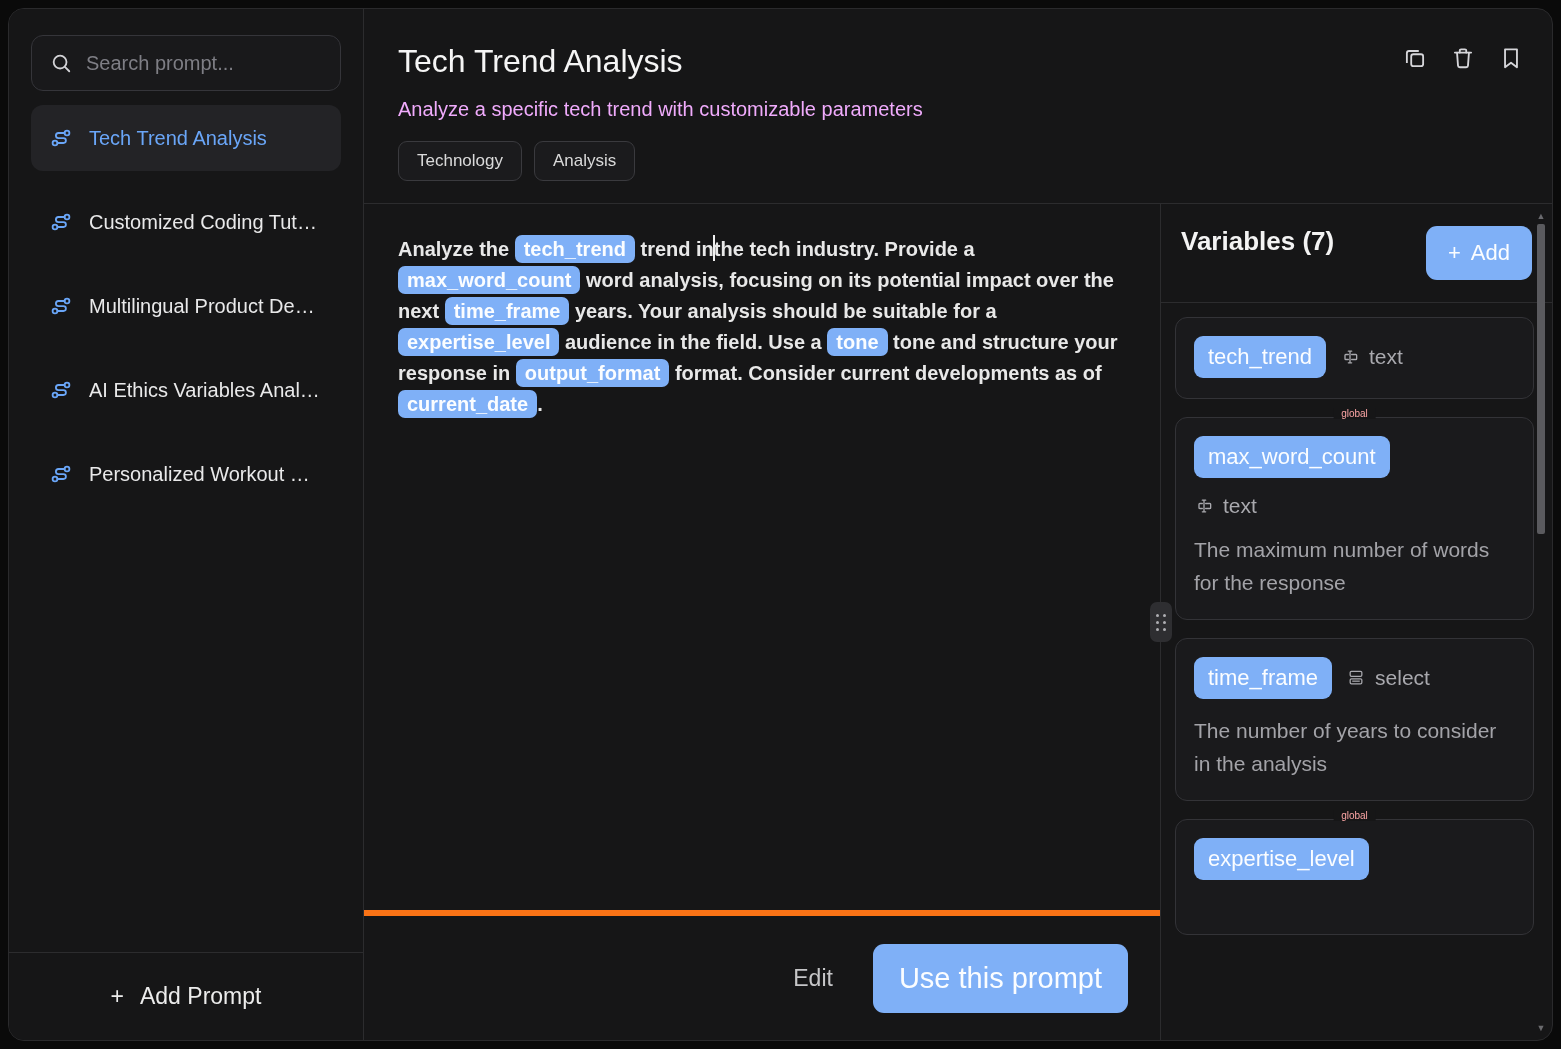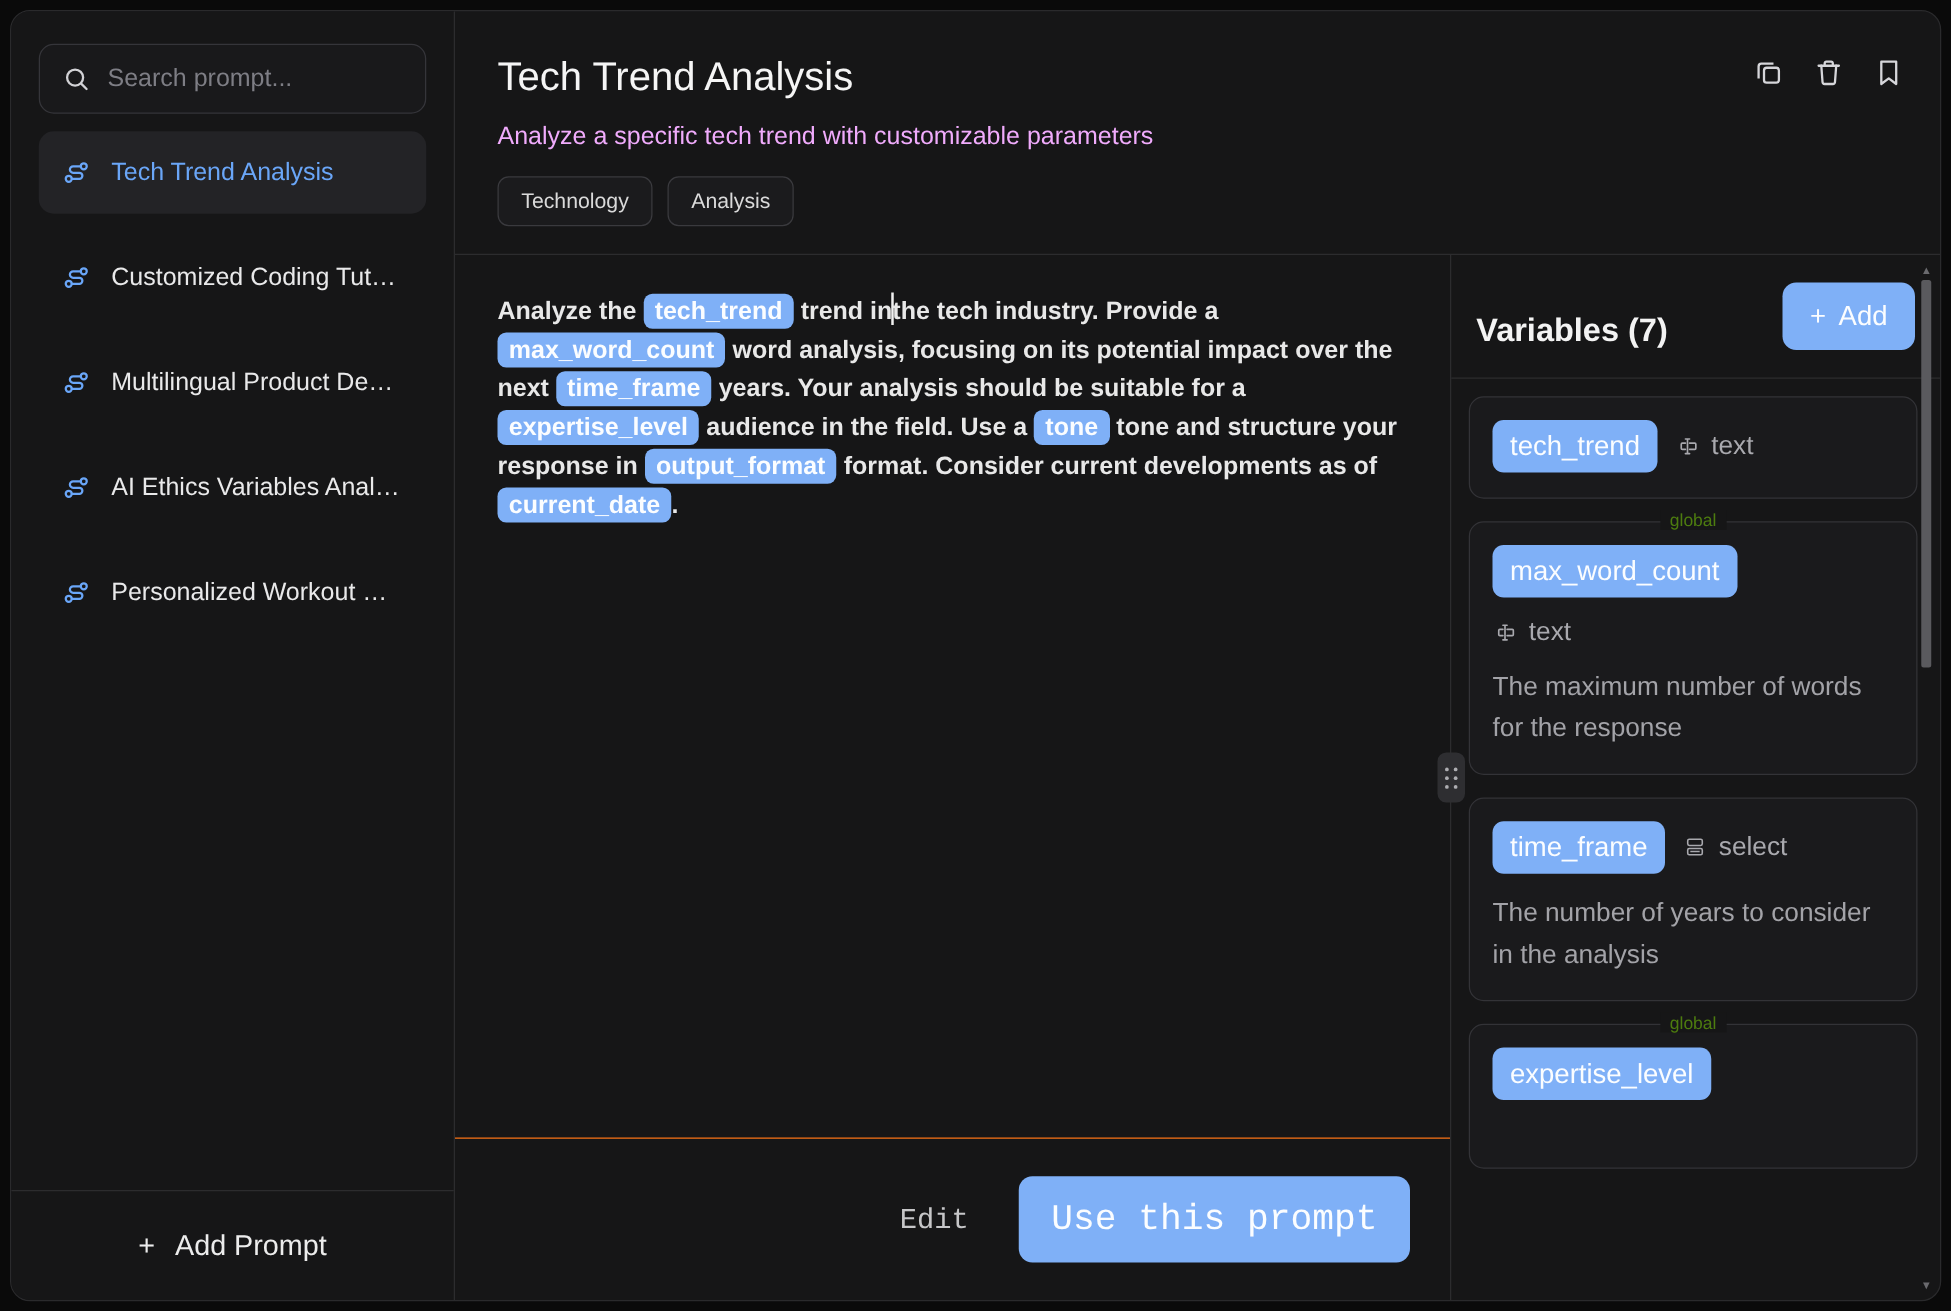--- a/index.html
+++ b/index.html
@@ -93,23 +93,23 @@
   .var-chip {
     background: #7fb0f7; color: #fbfdff; border-radius: 7px;
     padding: 2px 9px; display: inline-block; line-height: 1.22;
     font-family: "Liberation Sans", sans-serif;
   }
   .caret {
     display: inline-block; width: 2px; height: 26px; background: #f0f0f0;
     vertical-align: -5px; margin: 0 -1px;
   }
   .doc-footer {
-    border-top: 1px solid #f97316;
+    border-top: 6px solid #f97316;
     height: 130px; display: flex; align-items: center; justify-content: flex-end;
-    gap: 26px; padding-right: 32px; font-family: Liberation Mono, monospace;
+    gap: 26px; padding-right: 32px;
   }
   .edit-btn {
     background: none; border: none; color: #c6c6c8; font-size: 23px;
     font-family: inherit; cursor: pointer; padding: 10px 14px;
   }
   .use-btn {
     background: #7fb0f7; color: #fbfdff; border: none; border-radius: 11px;
     font-size: 29px; font-family: inherit; cursor: pointer;
     padding: 18px 26px;
   }
@@ -125,39 +125,39 @@
   .dots span { width: 3px; height: 3px; background: #aeaeb2; border-radius: 50%; display: block; }
 
   
   .vars-pane {
     width: 392px; flex: 0 0 392px;
     border-left: 1px solid #2c2c2e;
     display: flex; flex-direction: column; position: relative;
   }
   .vars-header {
     border-bottom: 1px solid #2c2c2e;
-    padding: 22px 20px; display: flex; align-items: flex-end; justify-content: space-between;
+    padding: 22px 20px; display: flex; align-items: flex-start; justify-content: space-between;
   }
   .vars-title { font-size: 26px; font-weight: bold; color: #f3f3f3; }
   .add-var-btn {
     background: #7fb0f7; color: #fbfdff; border: none; border-radius: 11px;
     font-size: 22px; font-family: inherit; cursor: pointer;
     padding: 14px 22px; display: flex; align-items: center; gap: 10px;
   }
   .vars-scroll {
     flex: 1; overflow: hidden; padding: 14px 18px 0 14px; position: relative;
   }
   .var-card {
     border: 1px solid #333337; border-radius: 12px; background: #1a1a1c;
     padding: 18px 18px 20px 18px; margin-bottom: 18px; position: relative;
   }
   .var-card.global { margin-top: 12px; }
   .var-card .legend {
     position: absolute; top: -10px; left: 50%; transform: translateX(-50%);
-    background: #161617; padding: 0 8px; font-size: 14px; color: #4d7c0f;
+    background: #161617; padding: 0 8px; font-size: 10px; color: #fca5a5;
   }
   .var-row { display: flex; align-items: center; gap: 14px; flex-wrap: wrap; }
   .var-name {
     background: #7fb0f7; color: #fbfdff; border-radius: 9px;
     padding: 8px 14px; font-size: 22px; display: inline-block;
   }
   .var-type { display: flex; align-items: center; gap: 9px; color: #a9a9ae; font-size: 21px; }
   .var-type.block { margin-top: 16px; }
   .var-desc { color: #a3a3a8; font-size: 21px; line-height: 1.55; margin-top: 16px; }
 

